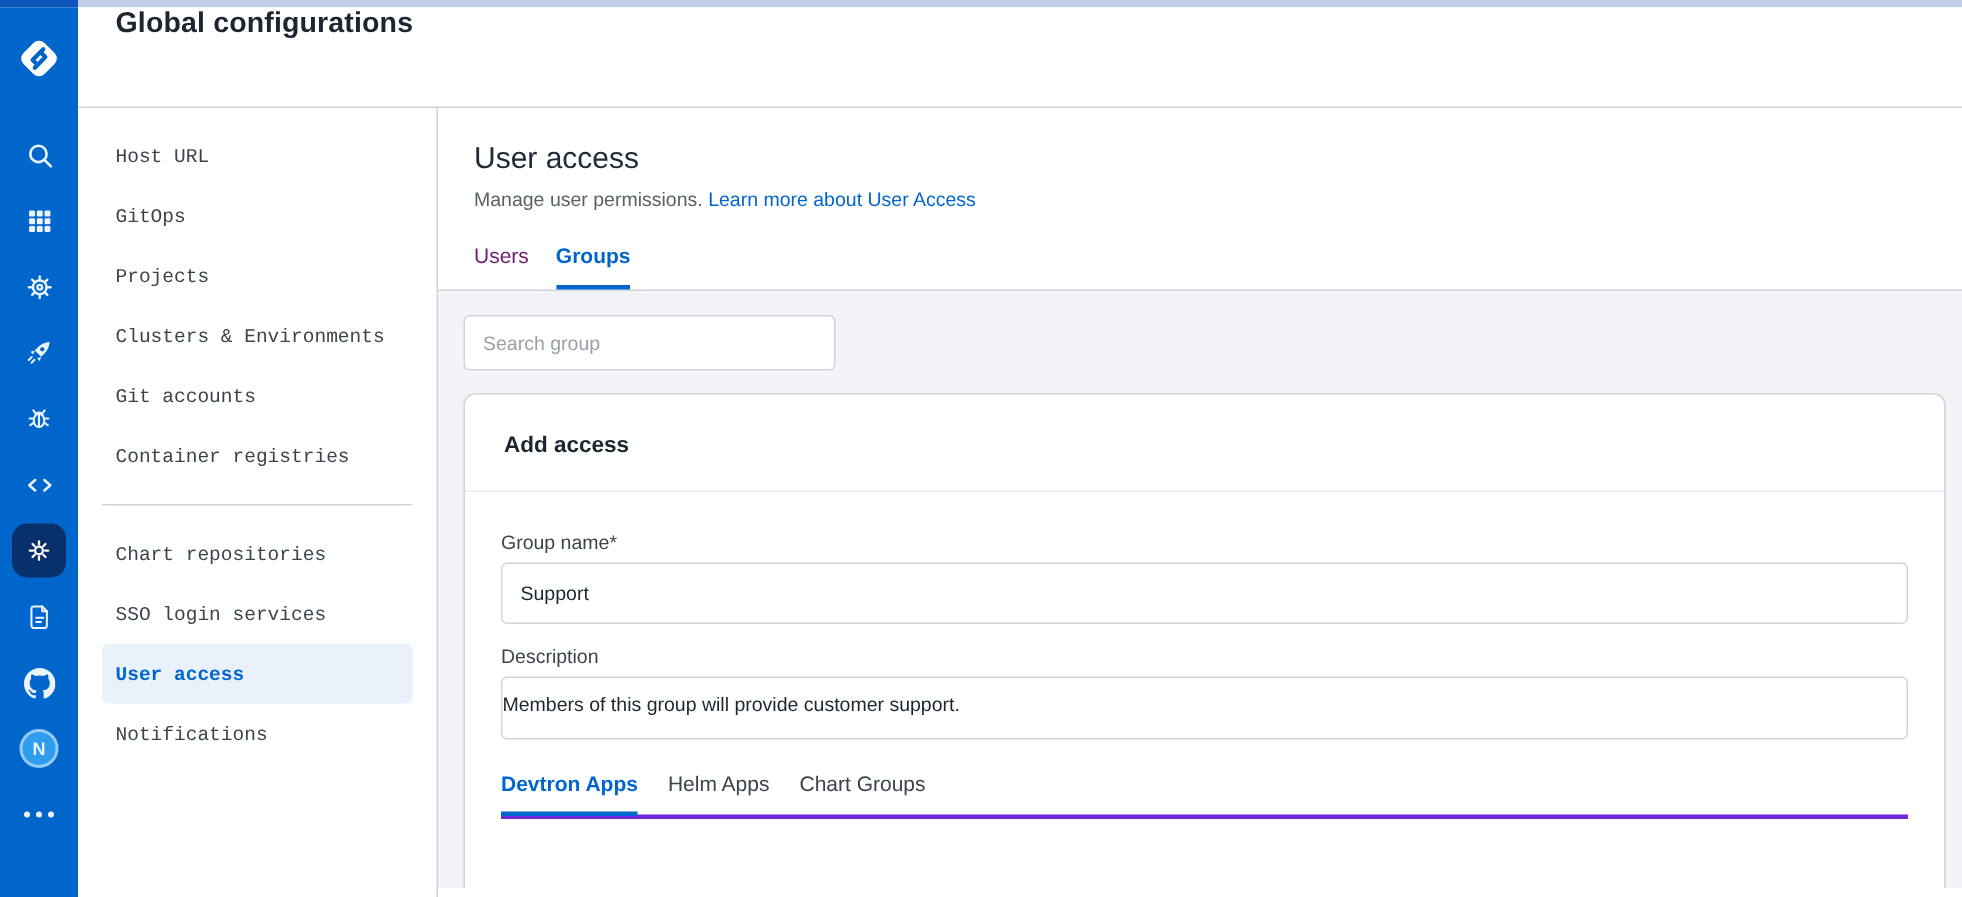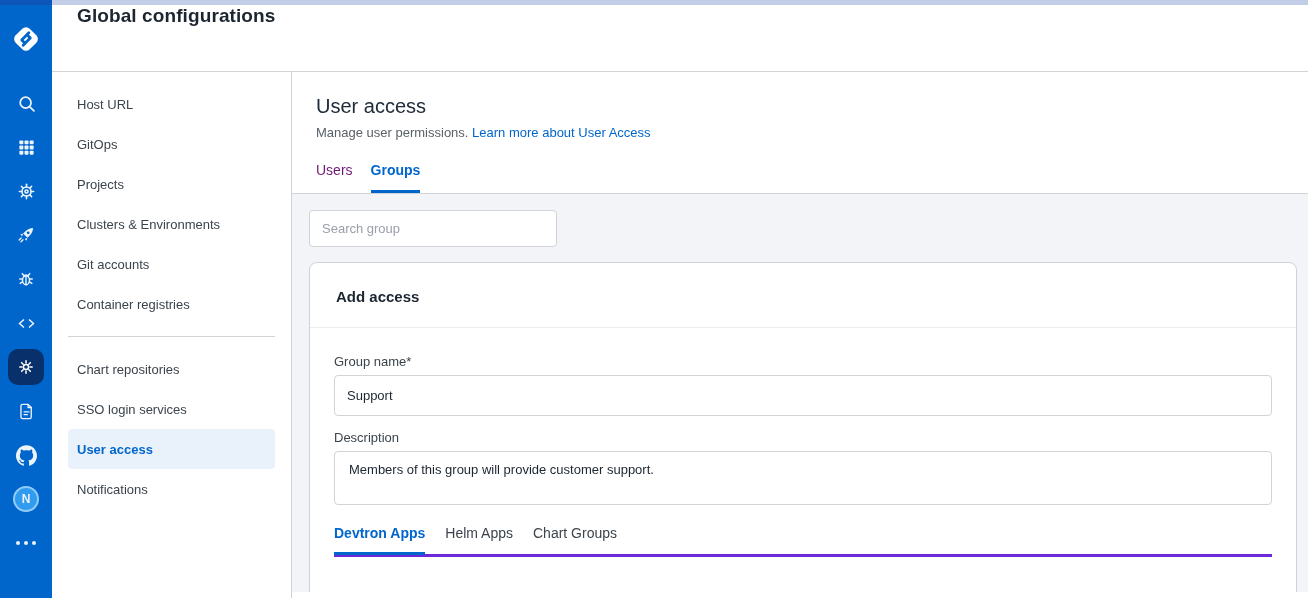--- a/index.html
+++ b/index.html
@@ -44,21 +44,21 @@
   .topbar {
     position: absolute; left: 52px; top: 5px; width: 1256px; height: 67px;
     background: #fff; border-bottom: 1px solid #d0d4d9;
     display: flex; padding-left: 25px;
   }
   .topbar h1 { font-size: 19px; font-weight: 700; color: #1c2630; letter-spacing: .1px; }
 
   
   .leftnav {
     position: absolute; left: 52px; top: 72px; width: 240px; height: 526px;
-    background: #fff; border-right: 1px solid #d0d4d9; padding-top: 12px;
+    background: #fff; border-right: 1px solid #d0d4d9; padding-top: 12px; font-family: Liberation Mono, monospace;
   }
   .nav-item {
     height: 40px; margin: 0 16px; padding-left: 9px; border-radius: 4px;
     display: flex; align-items: center; font-size: 13px; color: #3b444c; cursor: pointer;
   }
   .nav-item.active { background: #e9f2fa; color: #0066cc; font-weight: 700; }
   .nav-divider { height: 1px; background: #d0d4d9; margin: 12px 16px; }
 
   
   .main { position: absolute; left: 292px; top: 72px; width: 1016px; height: 526px; background: #fff; }
@@ -83,22 +83,22 @@
   }
   .card-head { padding: 25px 26px 22px; border-bottom: 1px solid #e9edf1; }
   .card-head h3 { font-size: 15px; font-weight: 700; color: #1c2630; }
   .card-body { padding: 26px 24px 0; }
   .field-label { font-size: 13px; color: #3b444c; margin-bottom: 6px; }
   .text-input {
     width: 100%; height: 41px; border: 1px solid #d0d4d9; border-radius: 4px;
     padding: 0 12px; font-size: 13px; font-family: inherit; color: #1c2630; outline: none; background: #fff;
   }
   .textarea {
-    width: 100%; height: 54px; border: 1px solid #d0d4d9; border-radius: 4px;
-    padding: 10px 14px; font-size: 13px; font-family: inherit; color: #1c2630; outline: none;
+    width: 100%; height: 42px; border: 1px solid #d0d4d9; border-radius: 4px;
+    padding: 10px 0; font-size: 13px; font-family: inherit; color: #1c2630; outline: none;
     resize: none; background: #fff;
   }
   .field { margin-bottom: 14px; }
   .card-tabs { margin-top: 16px; display: flex; gap: 20px; border-bottom: 3px solid #6d28d9; }
   .card-tab { font-size: 14px; color: #3b444c; padding-bottom: 11px; cursor: pointer; border-bottom: 3px solid transparent; margin-bottom: -1px; }
   .card-tab.active { color: #0066cc; font-weight: 700; border-bottom-color: #0066cc; }
 </style>
 </head>
 <body>
 

